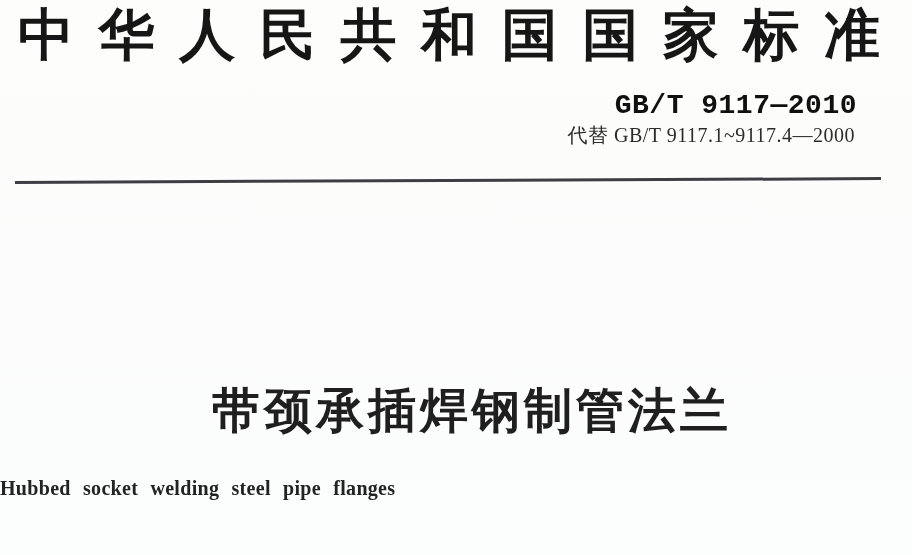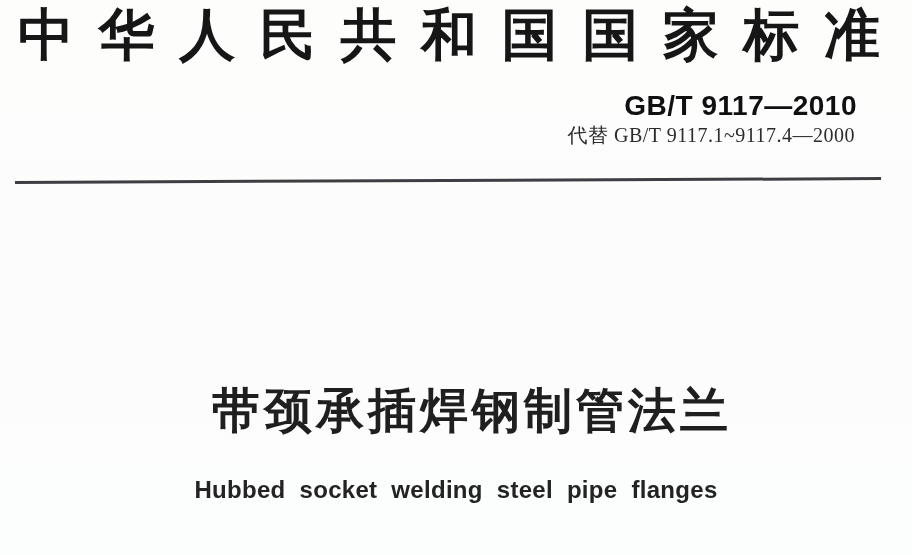--- a/index.html
+++ b/index.html
@@ -24,21 +24,21 @@
     font-weight: bold;
     font-size: 56px;
     line-height: 1.0;
     color: #161616;
     white-space: nowrap;
   }
   .std-code {
     position: absolute;
     right: 55px;
     top: 92px;
-    font-family: Liberation Sans, sans-serif;
+    font-family: Liberation Mono, monospace;
     font-weight: bold;
     font-size: 28px;
     line-height: 1.0;
     letter-spacing: 0.5px;
     color: #101010;
     white-space: nowrap;
   }
   .supersedes {
     position: absolute;
     right: 57px;
@@ -72,24 +72,23 @@
     line-height: 1.0;
     letter-spacing: 4px;
     color: #1f1f1f;
     white-space: nowrap;
   }
   .en-title {
     position: absolute;
     left: 0;
     top: 477px;
     width: 100%;
-    text-align: center;
-    font-family: Liberation Sans, sans-serif;
+    font-family: Liberation Serif, serif;
     font-weight: bold;
-    font-size: 24px;
+    font-size: 20px;
     line-height: 1.1;
     word-spacing: 7px;
     letter-spacing: 0.3px;
     color: #232323;
     white-space: nowrap;
   }
 </style>
 </head>
 <body>
 

